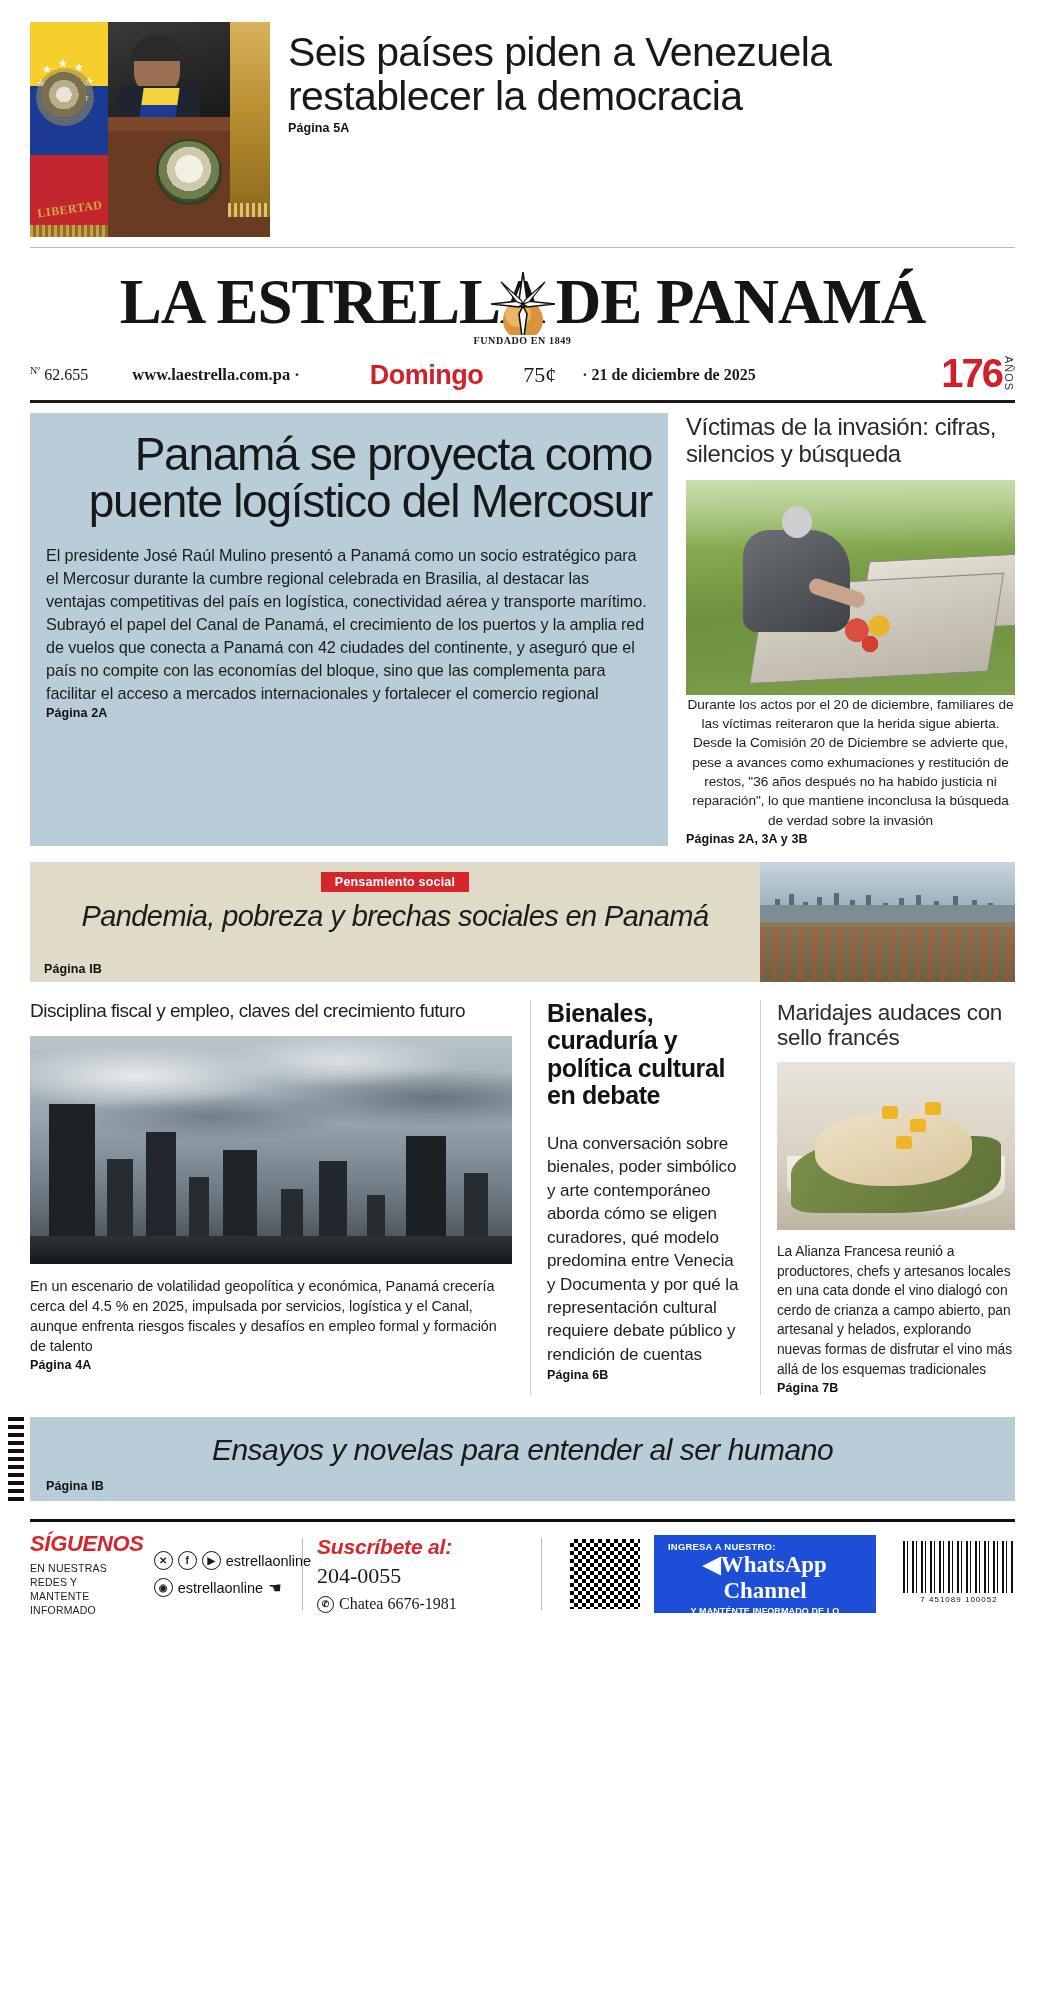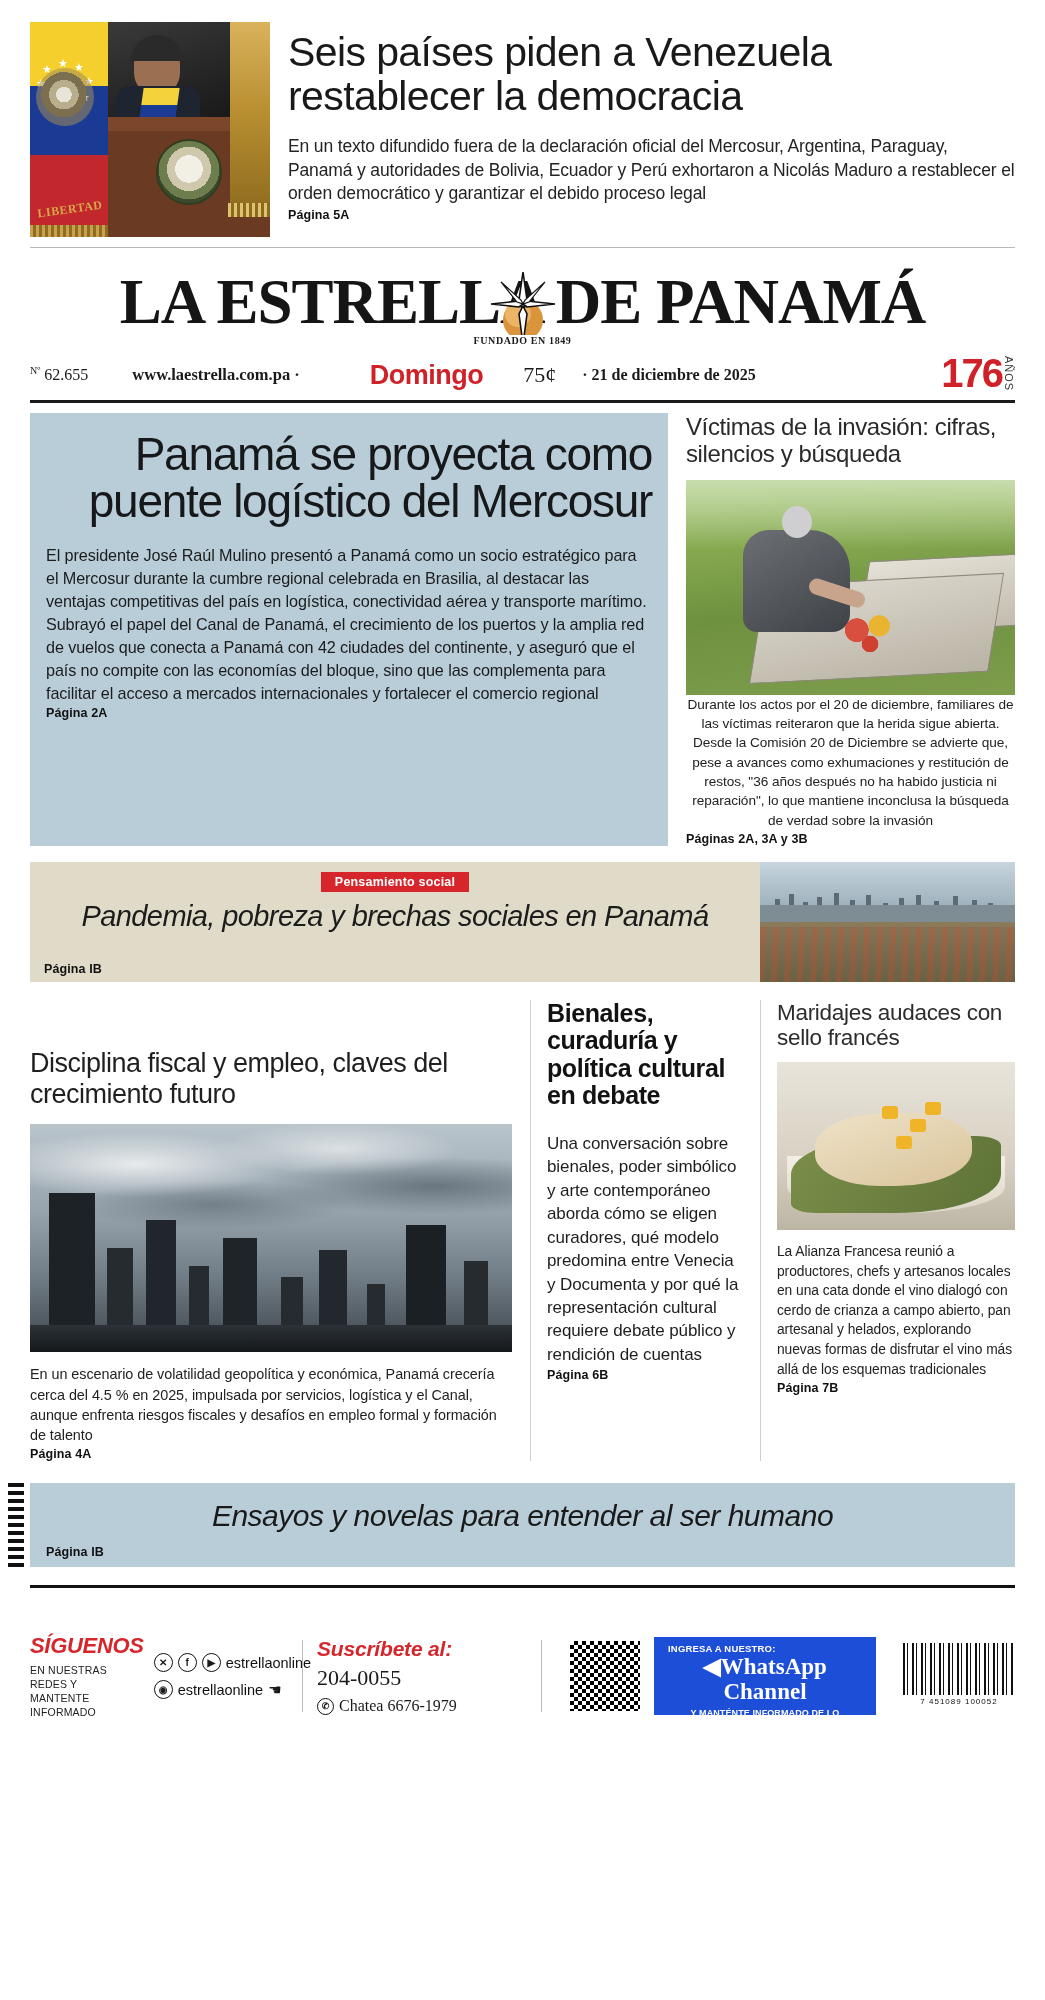--- a/index.html
+++ b/index.html
@@ -158,21 +158,21 @@
              background:linear-gradient(180deg,#8d7c5c 0%, #7a6a4c 45%, #5d5a3d 100%); }
   .bp-roofs { position:absolute; left:0; top:54%; width:100%; height:46%;
               background:repeating-linear-gradient(92deg, rgba(170,90,60,.55) 0 6px, rgba(120,110,80,.4) 6px 13px); }
 
   
   .cols { display:flex; gap:0; margin-top:18px; }
   .colA { width:500px; flex:0 0 500px; padding-right:18px; }
   .colB { width:230px; flex:0 0 230px; padding:0 16px; border-left:1px solid #cfcfcf; }
   .colC { flex:1; padding-left:16px; border-left:1px solid #cfcfcf; }
 
-  .colA-head { font-size:27px; line-height:1.16; font-weight:400; color:#1f1f1f; letter-spacing:-.5px;margin-top:48px; }
+  .colA-head { font-size:19px; line-height:1.16; font-weight:400; color:#1f1f1f; letter-spacing:-.5px; }
   .photo-city {
     margin-top:14px; width:100%; height:228px; position:relative; overflow:hidden;
     background:linear-gradient(180deg,#b9c4cb 0%, #97a4ad 38%, #6f7b84 68%, #3d444a 100%);
   }
   .clouds { position:absolute; left:0; top:0; width:100%; height:68%;
             background:
               radial-gradient(ellipse 44% 30% at 22% 26%, rgba(255,255,255,.72), transparent 70%),
               radial-gradient(ellipse 36% 24% at 64% 16%, rgba(255,255,255,.55), transparent 70%),
               radial-gradient(ellipse 50% 26% at 84% 40%, rgba(60,70,80,.55), transparent 72%),
               radial-gradient(ellipse 40% 22% at 38% 52%, rgba(70,80,90,.45), transparent 72%); }
@@ -214,21 +214,21 @@
   .facetas { margin-top:22px; background:#b8cdd8; height:84px; position:relative; padding:8px 0 0 0; }
   .facetas .tagwrap { text-align:center; margin-top:-20px; }
   .facetas-head { text-align:center; font-style:italic; font-size:30px; font-weight:400;
                   color:#1a1a1a; margin-top:8px; letter-spacing:-.5px; }
   .facetas .pag { position:absolute; left:16px; bottom:8px; }
   .sidebars { position:absolute; left:-22px; top:0; height:84px; width:16px;
               background:repeating-linear-gradient(180deg,#111 0 4px, #fff 4px 8px); }
 
   
   .footrule { border-top:3px solid #111; margin-top:18px; }
-  .footer { display:flex; align-items:center; height:104px; gap:0;margin-top:36px; }
+  .footer { display:flex; align-items:center; height:104px; gap:0; }
   .f-follow { width:258px; flex:0 0 258px; display:flex; gap:10px; padding-right:8px;}
   .siguenos { color:#d6262b; font-style:italic; font-weight:bold; font-size:22px; letter-spacing:-.3px; }
   .follow-sub { font-size:10.5px; line-height:1.35; color:#222; margin-top:4px; letter-spacing:.2px; }
   .social-rows { display:flex; flex-direction:column; gap:8px; justify-content:center; }
   .srow { display:flex; align-items:center; gap:5px; }
   .sicon { width:19px; height:19px; border:1.4px solid #111; border-radius:50%;
            display:flex; align-items:center; justify-content:center; font-size:10px; font-weight:bold; }
   .shandle { font-size:14.5px; color:#111; }
   .vsep { width:1px; background:#bbb; height:72px; margin:0 14px; }
   .f-sub { width:210px; flex:0 0 210px; }
@@ -274,21 +274,20 @@
           <i style="left:12px;top:36px;">★</i>
             <i style="left:2px;top:20px;">★</i>
         </div>
         <div class="libert">LIBERTAD</div>
         <div class="flagfringe"></div>
       </div>
       <div class="gold-flag"></div>
     </div>
     <div class="topstrip-text">
       <div class="top-head">Seis países piden a Venezuela restablecer la democracia</div>
-      <div class="top-deck">En un texto difundido fuera de la declaración oficial del Mercosur, Argentina, Paraguay, Panamá y autoridades de Bolivia, Ecuador y Perú exhortaron a Nicolás Maduro a restablecer el orden democrático y garantizar el debido proceso legal</div>
       <div class="pag">Página 5A</div>
     </div>
   </div>
 
   <div class="rule-thin"></div>
 
   <div class="masthead">
     <div class="mast-title">LA ESTRELLA DE PANAMÁ</div>
     <div class="mast-logo">
       <svg viewBox="0 0 72 76" width="72" height="76">
@@ -451,21 +450,21 @@
       </div>
     </div>
 
     <div class="vsep"></div>
 
     <div class="f-sub">
       <div class="subtitle-r">Suscríbete al:</div>
       <div class="subphone">204-0055</div>
       <div class="subchat">
         <span class="sicon" style="width:17px;height:17px;font-size:9px;">✆</span>
-        <span>Chatea 6676-1979</span>
+        <span>Chatea 6676-1981</span>
       </div>
     </div>
 
     <div class="vsep"></div>
 
     <div class="qr"></div>
 
     <div class="wa">
       <div class="wa-top">INGRESA A NUESTRO:</div>
       <div class="wa-mid">

